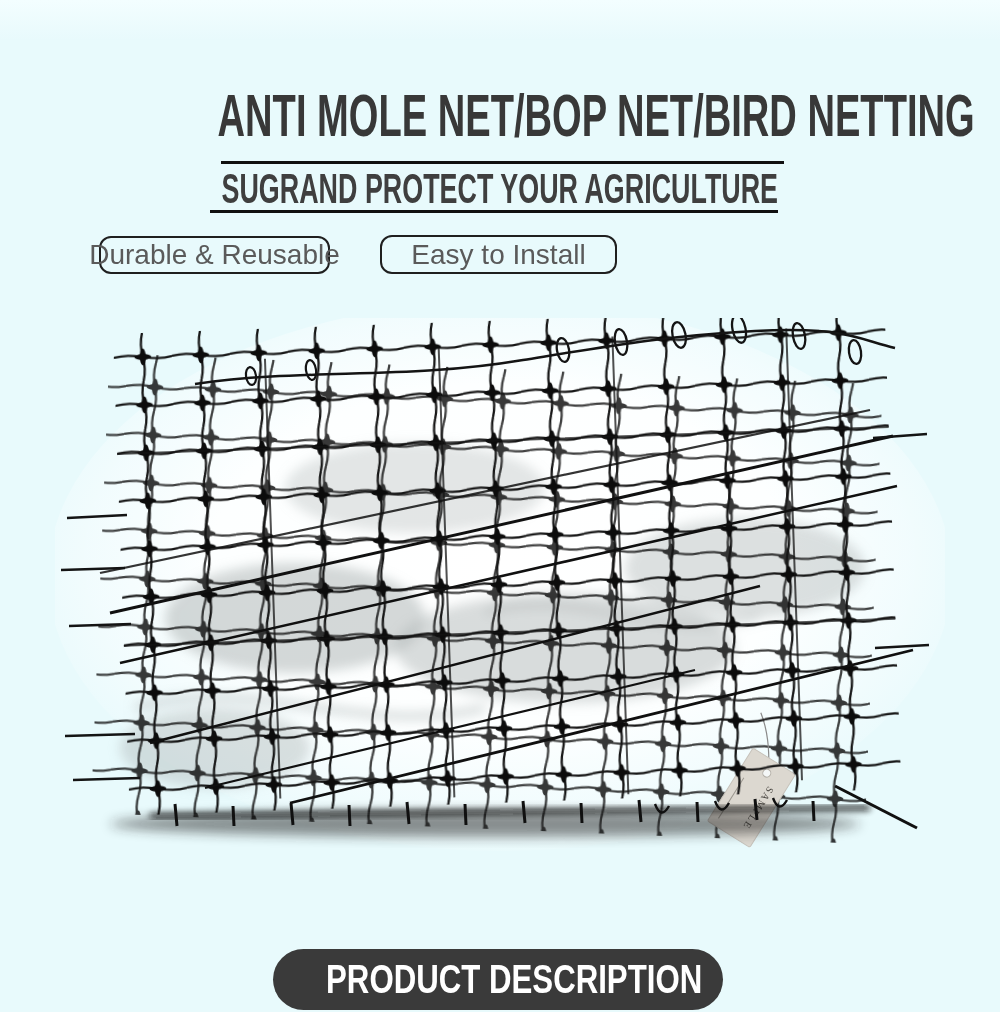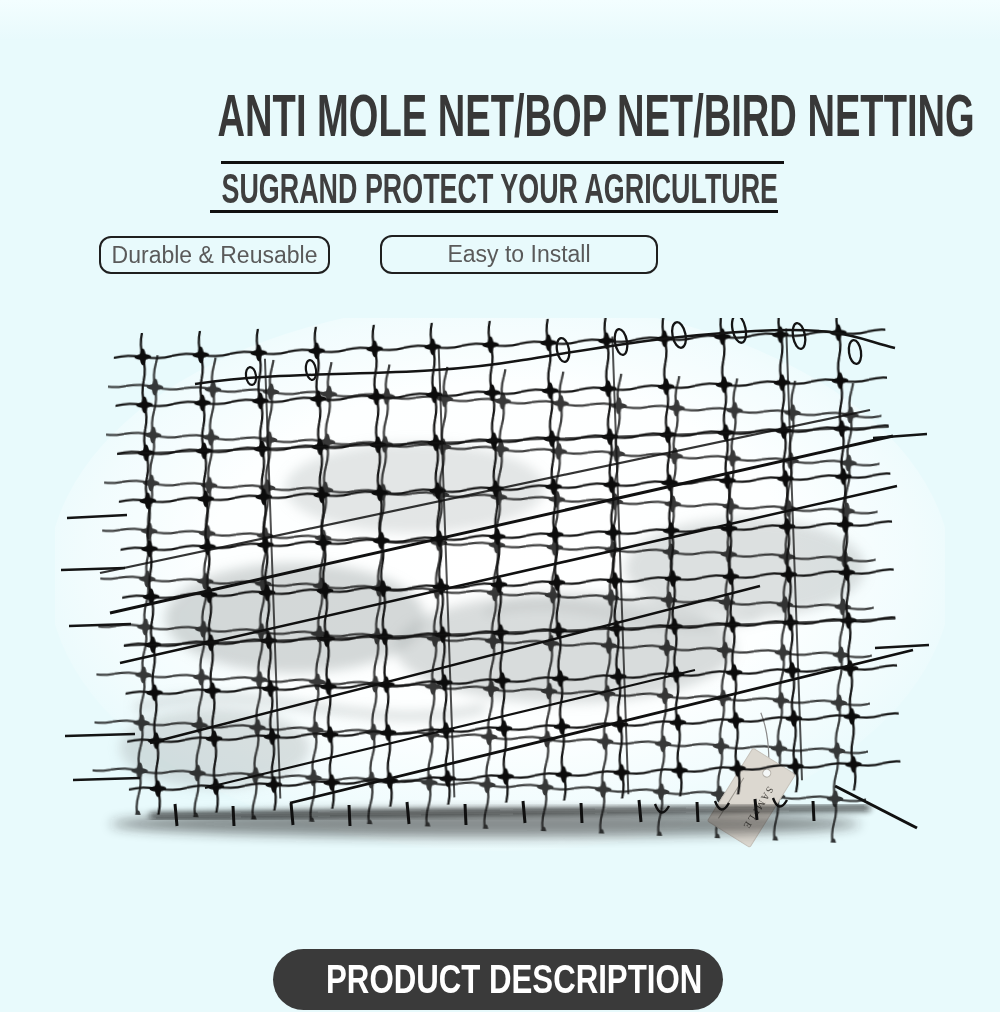--- a/index.html
+++ b/index.html
@@ -22,24 +22,24 @@
     font-size:42px;line-height:44px;font-weight:700;color:#3f3f3f;
     transform:scaleX(0.64);transform-origin:50% 50%;
   }
   .rule{position:absolute;height:3px;background:#101010;}
   .rule-top{left:221px;top:161px;width:563px;}
   .rule-bottom{left:210px;top:210px;width:568px;}
   .badge{
     position:absolute;top:236px;height:38px;box-sizing:border-box;
     border:2px solid #1f1f1f;border-radius:12px;background:transparent;
     display:flex;align-items:center;justify-content:center;
-    color:#5a5a5a;font-size:23px;white-space:nowrap;
+    color:#5a5a5a;font-size:28px;white-space:nowrap;
   }
   .badge-1{left:99px;width:231px;}
-  .badge-2{left:380px;width:278px;top:235px;height:39px;}
+  .badge-2{left:380px;width:237px;top:235px;height:39px;}
   .badge-3{left:648px;width:230px;}
   .photo{position:absolute;left:55px;top:318px;}
   .pill{
     position:absolute;left:273px;top:949px;width:450px;height:61px;
     background:#3a3a3a;border-radius:31px;
     display:flex;align-items:center;
   }
   .pill-text{
     display:inline-block;white-space:nowrap;
     font-size:40px;font-weight:700;color:#ffffff;

